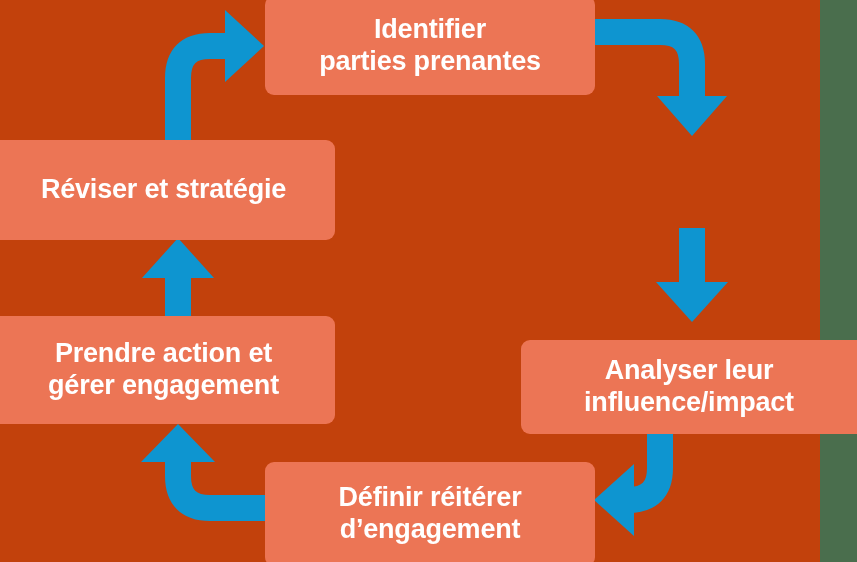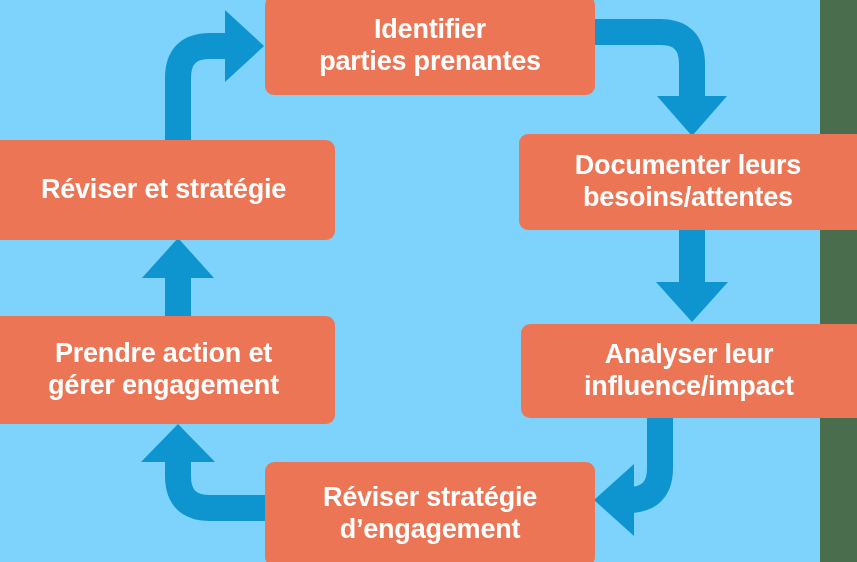--- a/index.html
+++ b/index.html
@@ -10,21 +10,21 @@
     width: 857px;
     height: 562px;
     background: #4a6e4d;
     font-family: "Liberation Sans", sans-serif;
     overflow: hidden;
   }
   #diagram {
     position: relative;
     width: 820px;
     height: 562px;
-    background: #7dd3fc;
+    background: #c2410c;
   }
   .arrow-layer {
     position: absolute;
     left: 0;
     top: 0;
     width: 857px;
     height: 562px;
   }
   .node {
     position: absolute;
@@ -43,21 +43,21 @@
     padding: 4px 10px;
     z-index: 2;
   }
   .node-label {
     display: block;
     white-space: pre-line;
   }
   
   #node-identifier   { left: 265px; top: -4px;  width: 330px; height: 99px; }
   #node-documenter   { left: 519px; top: 134px; width: 338px; height: 96px; border-top-right-radius:0; border-bottom-right-radius:0; }
-  #node-analyser     { left: 521px; top: 324px; width: 336px; height: 94px; border-top-right-radius:0; border-bottom-right-radius:0; }
+  #node-analyser     { left: 521px; top: 340px; width: 336px; height: 94px; border-top-right-radius:0; border-bottom-right-radius:0; }
   #node-definir      { left: 265px; top: 462px; width: 330px; height: 104px; }
   #node-prendre      { left: -8px;  top: 316px; width: 343px; height: 108px; border-top-left-radius:0; border-bottom-left-radius:0; }
   #node-reviser      { left: -8px;  top: 140px; width: 343px; height: 100px; border-top-left-radius:0; border-bottom-left-radius:0; }
 </style>
 </head>
 <body>
 
 <div id="diagram">
 
   <svg class="arrow-layer" viewBox="0 0 857 562" width="857" height="562" xmlns="http://www.w3.org/2000/svg">
@@ -103,32 +103,28 @@
                L 228 46" fill="none" stroke="#0e95d0" stroke-width="26" stroke-linecap="butt"></path>
       <polygon points="264,46 225,10 225,82" fill="#0e95d0"></polygon>
     </g>
   </svg>
 
   <div class="node" id="node-identifier">
     <span class="node-label">Identifier
 parties prenantes</span>
   </div>
 
-  <div class="node" id="node-documenter">
-    <span class="node-label">Documenter leurs
-besoins/attentes</span>
-  </div>
 
   <div class="node" id="node-analyser">
     <span class="node-label">Analyser leur
 influence/impact</span>
   </div>
 
   <div class="node" id="node-definir">
-    <span class="node-label">Réviser stratégie
+    <span class="node-label">Définir réitérer
 d’engagement</span>
   </div>
 
   <div class="node" id="node-prendre">
     <span class="node-label">Prendre action et
 gérer engagement</span>
   </div>
 
   <div class="node" id="node-reviser">
     <span class="node-label">Réviser et stratégie</span>

